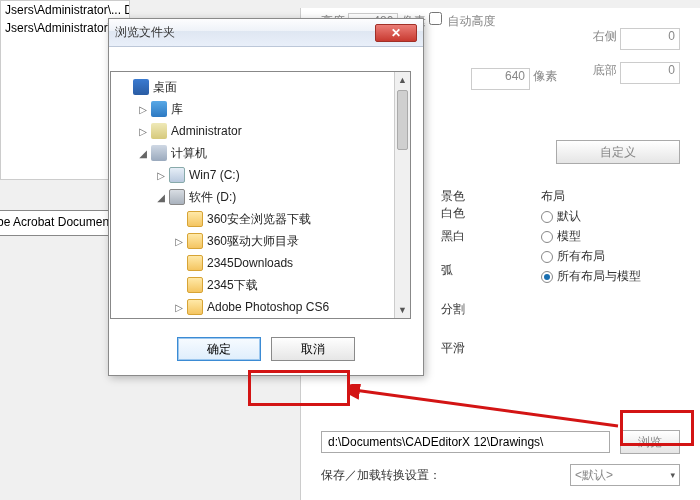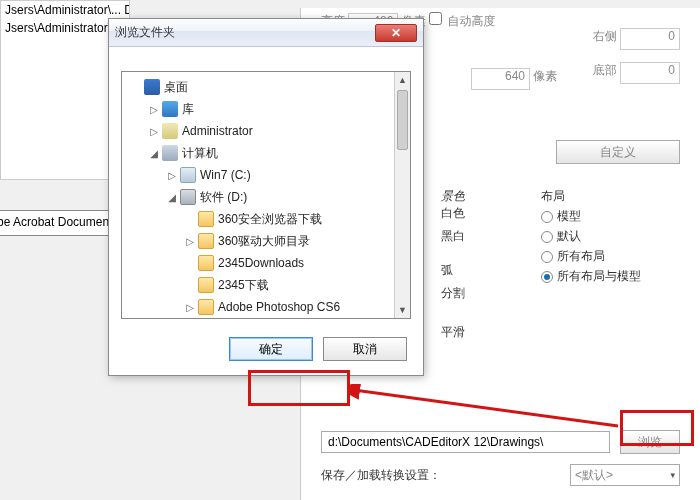--- a/index.html
+++ b/index.html
@@ -24,40 +24,40 @@
 .drop-down { border: 1px solid #aaa; background: #fff; height: 22px; width: 110px; display: inline-flex; align-items: center; justify-content: space-between; padding: 0 4px; }
 .drop-arrow { font-size: 9px; color: #555; }
 .red-box { position: absolute; border: 3px solid #d31414; }
 .red-arrow { position: absolute; pointer-events: none; }
 
 
 .dialog { position: absolute; left: 108px; top: 18px; width: 316px; background: #fff; border: 1px solid #8a8a8a; box-shadow: 2px 2px 8px rgba(0,0,0,0.25); }
 .title-bar { height: 28px; background: linear-gradient(#fdfdfe, #eef2f8 45%, #dfe7f2 46%, #e9eff9); display: flex; align-items: center; padding: 0 6px; border-bottom: 1px solid #bcc7d8; }
 .title-bar .title { flex: 1; color: #333; }
 .close-btn { width: 42px; height: 18px; background: linear-gradient(#eb7d77,#c83a30); border: 1px solid #a03028; border-radius: 2px; color: #fff; display: flex; align-items: center; justify-content: center; font-weight: bold; font-size: 11px; cursor: pointer; }
-.dialog-body { padding: 24px 12px 8px 12px; }
+.dialog-body { padding: 24px 12px 8px 1px; }
 .tree-container { border: 1px solid #888; background: #fff; height: 248px; position: relative; }
 .tree { position: absolute; inset: 0; right: 16px; overflow: hidden; padding: 4px 0; }
 .scrollbar { position: absolute; right: 0; top: 0; bottom: 0; width: 16px; background: #f0f0f0; border-left: 1px solid #ccc; }
 .scroll-thumb { position: absolute; top: 18px; left: 2px; right: 2px; height: 60px; background: #cfcfcf; border: 1px solid #aaa; border-radius: 2px; }
 .scroll-arrow { position: absolute; left: 0; right: 0; height: 16px; display: flex; align-items: center; justify-content: center; font-size: 9px; color: #555; }
 .sa-up { top: 0; } .sa-down { bottom: 0; }
 .tree-row { display: flex; align-items: center; height: 22px; white-space: nowrap; }
 .expander { width: 12px; text-align: center; color: #666; font-size: 10px; display: inline-block; }
 .icon { width: 16px; height: 16px; display: inline-block; margin: 0 4px 0 2px; vertical-align: middle; background: #ccc; border-radius: 2px; }
 .icon-desktop { background: linear-gradient(#3b7bd1,#2a5ca3); }
 .icon-lib { background: linear-gradient(#58a8e6,#2d79c2); }
 .icon-user { background: linear-gradient(#efe9b8,#d6c97b); position: relative; }
 .icon-computer { background: linear-gradient(#cfd8e4,#9aa9bd); }
 .icon-cdrive { background: linear-gradient(#e6eef7,#b9c9de); border: 1px solid #8aa; }
 .icon-drive { background: linear-gradient(#d8dde3,#a9b2bd); border: 1px solid #888; }
 .icon-folder { background: linear-gradient(#ffe9a8,#f4c561); border: 1px solid #d7a436; }
 .tree-label { color: #222; }
 .ind { display: inline-block; }
-.dialog-buttons { display: flex; justify-content: flex-end; gap: 10px; padding: 10px 16px 14px; }
+.dialog-buttons { display: flex; justify-content: center; gap: 10px; padding: 10px 16px 14px; }
 .dlg-btn { height: 24px; min-width: 84px; border: 1px solid #8a8a8a; background: linear-gradient(#fefefe,#e6e6e6); display: inline-flex; align-items: center; justify-content: center; cursor: pointer; }
 .dlg-btn.primary { border: 1px solid #3b8bd4; box-shadow: 0 0 0 1px #9cc7ee inset; background: linear-gradient(#f7fbff,#dfeefc); }
 </style>
 </head>
 <body>
 
 <div class="bg-app">
   <div class="bg-left-list">
     <div>Jsers\Administrator\...   DWG</div>
     <div>Jsers\Administrator\...</div>
@@ -83,46 +83,46 @@
     </div>
     <div class="bg-group" style="left:170px; top:60px;">
       <span class="bg-input" style="width:59px">640</span>
       <span class="bg-label">像素</span>
     </div>
     <div class="bg-group" style="right:20px; top:132px;">
       <span class="bg-btn bg-btn-wide">自定义</span>
     </div>
 
     <div class="bg-group" style="left:140px; top:180px; color:#333;">
-      <div style="font-weight:normal;font-style:italic;">景色</div>
+      <div style="font-weight:normal;">景色</div>
       <div style="color:#333">白色</div>
       <div style="margin-top:6px;color:#333">黑白</div>
     </div>
     <div class="bg-group" style="left:240px; top:180px; color:#333;">
       <div>布局</div>
       <div class="radio-row">
           <span class="radio-dot"></span>
+          <span>默认</span>
+        </div>
+      <div class="radio-row">
+          <span class="radio-dot"></span>
           <span>模型</span>
-        </div>
-      <div class="radio-row">
-          <span class="radio-dot"></span>
-          <span>默认</span>
         </div>
       <div class="radio-row">
           <span class="radio-dot"></span>
           <span>所有布局</span>
         </div>
       <div class="radio-row">
           <span class="radio-dot on"></span>
           <span>所有布局与模型</span>
         </div>
     </div>
     <div class="bg-group" style="left:140px; top:254px; color:#333;">
       <div>弧</div>
-      <div style="margin-top:6px">分割</div>
+      <div style="margin-top:22px">分割</div>
       <div style="margin-top:22px">平滑</div>
     </div>
 
     <div class="bg-group" style="left:20px; right:20px; top:422px; display:flex; gap:10px; align-items:center;">
       <input class="txt-input" value="d:\Documents\CADEditorX 12\Drawings\" style="">
       <span class="bg-btn" style="width:60px">浏览</span>
     </div>
     <div class="bg-group" style="left:20px; right:20px; top:456px; display:flex; gap:10px; align-items:center;">
       <span style="color:#333;">保存／加载转换设置：</span>
       <span style="flex:1"></span>

